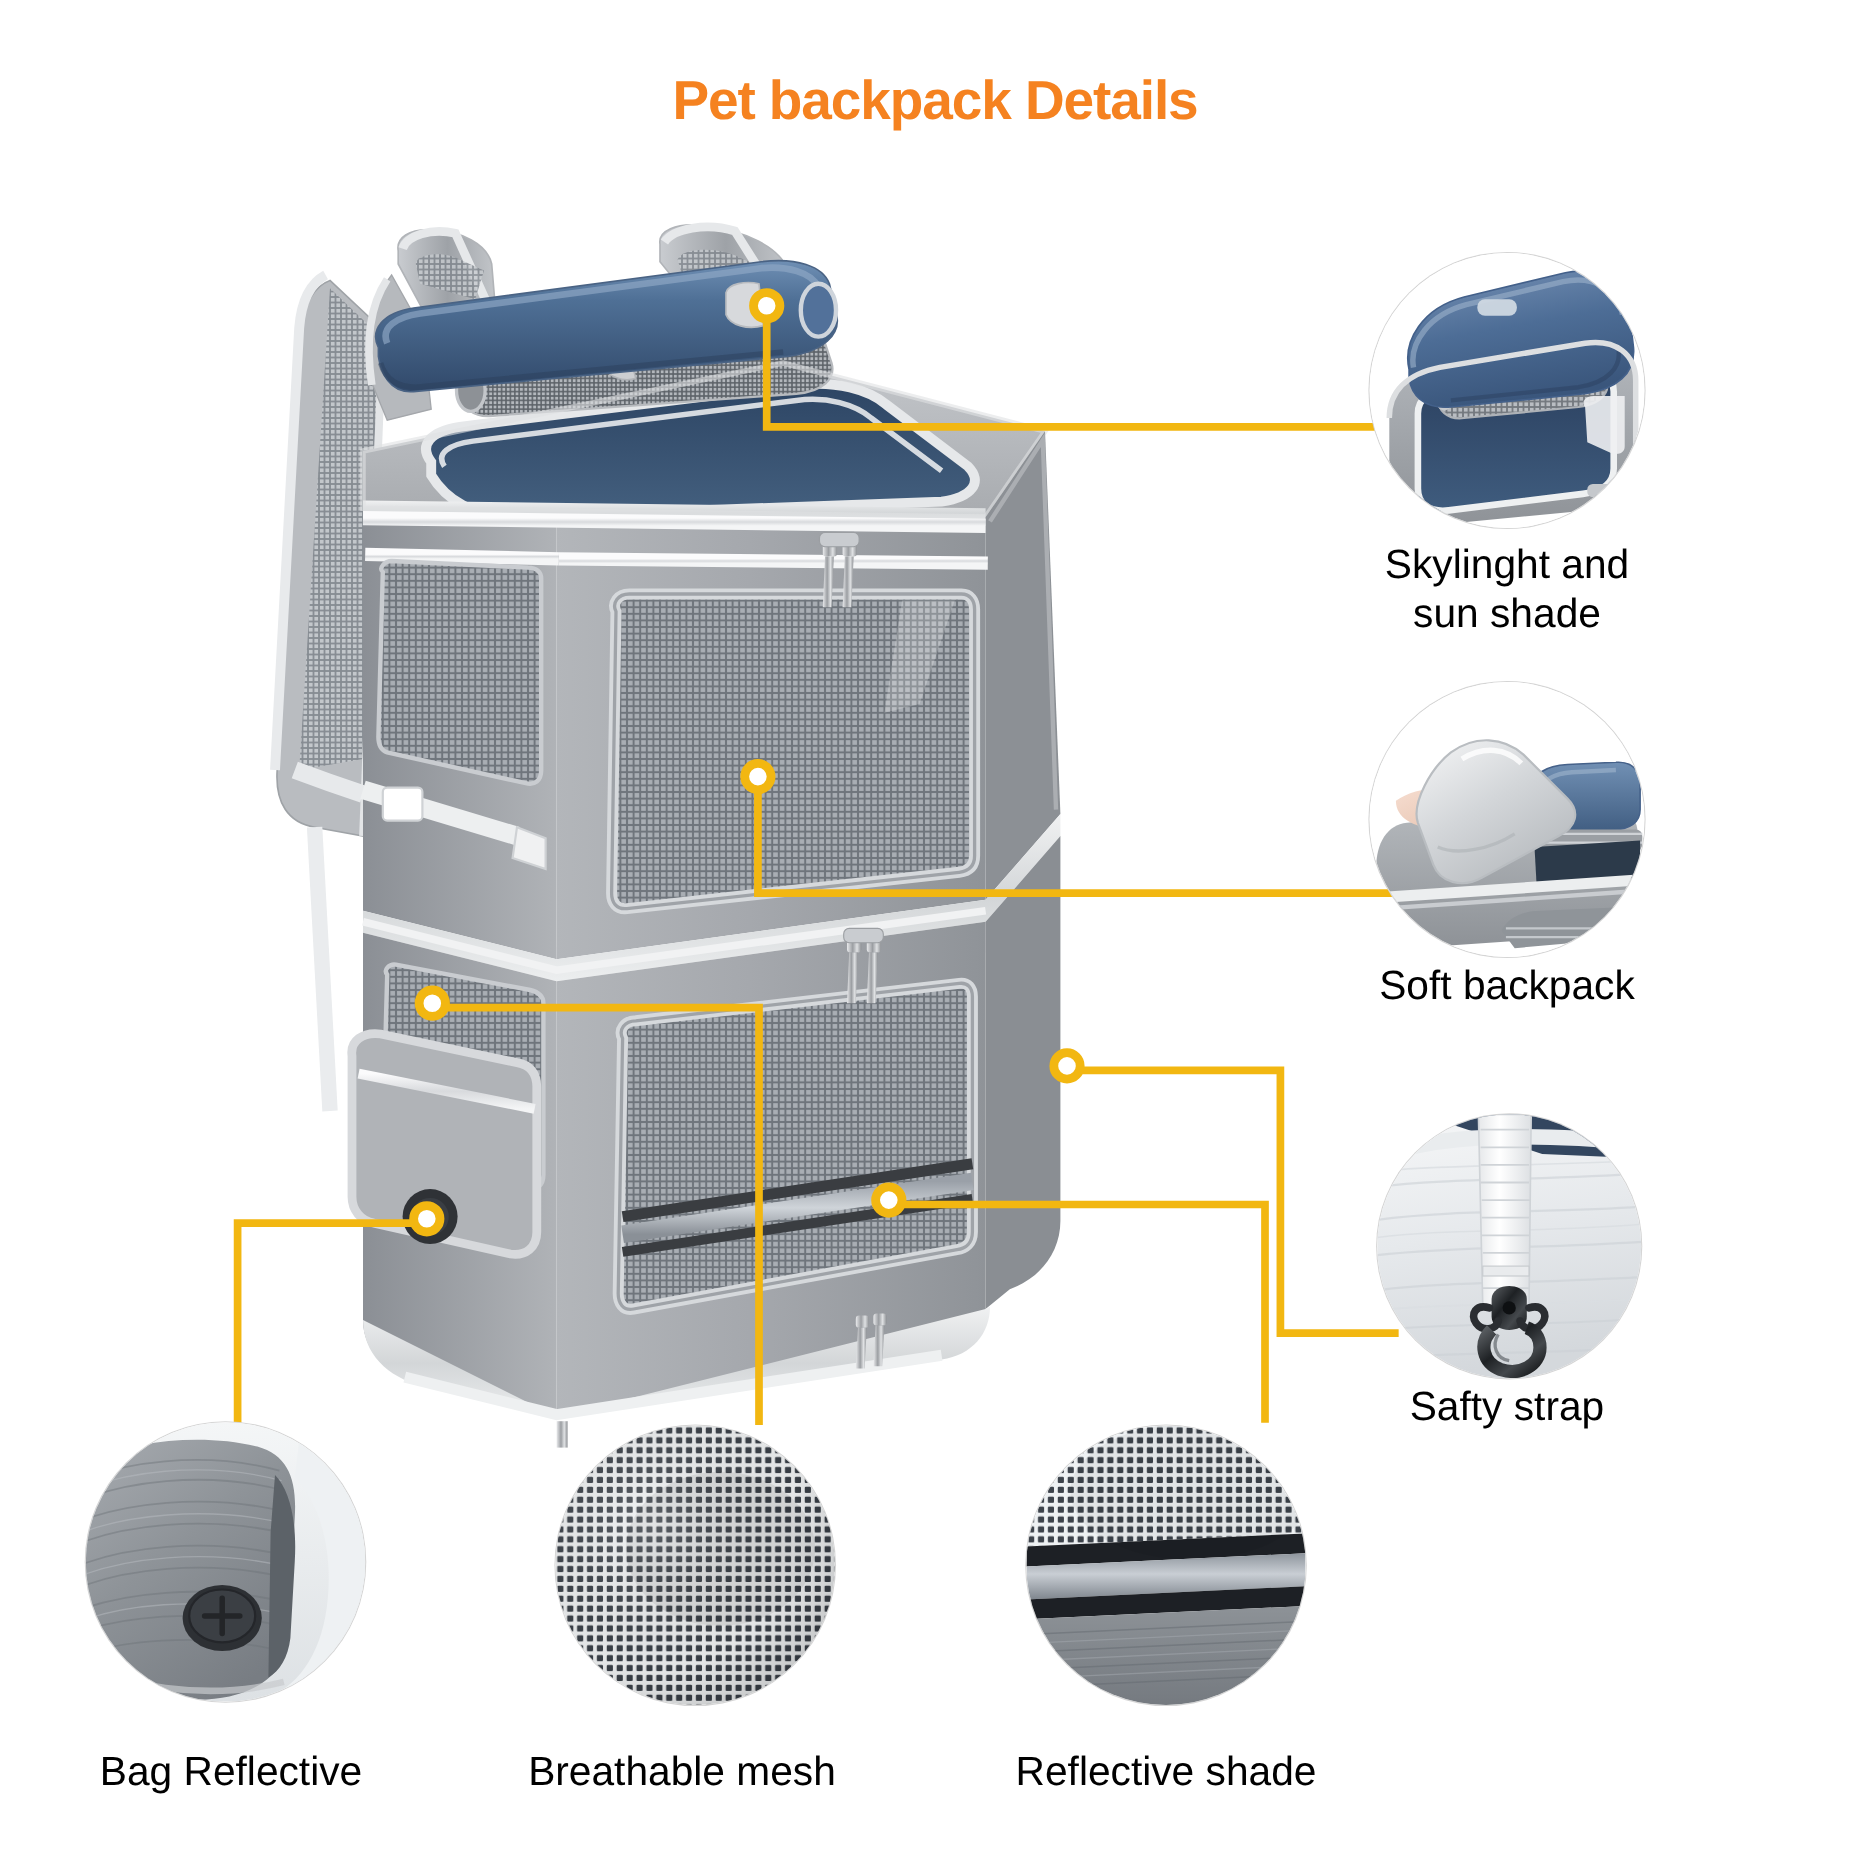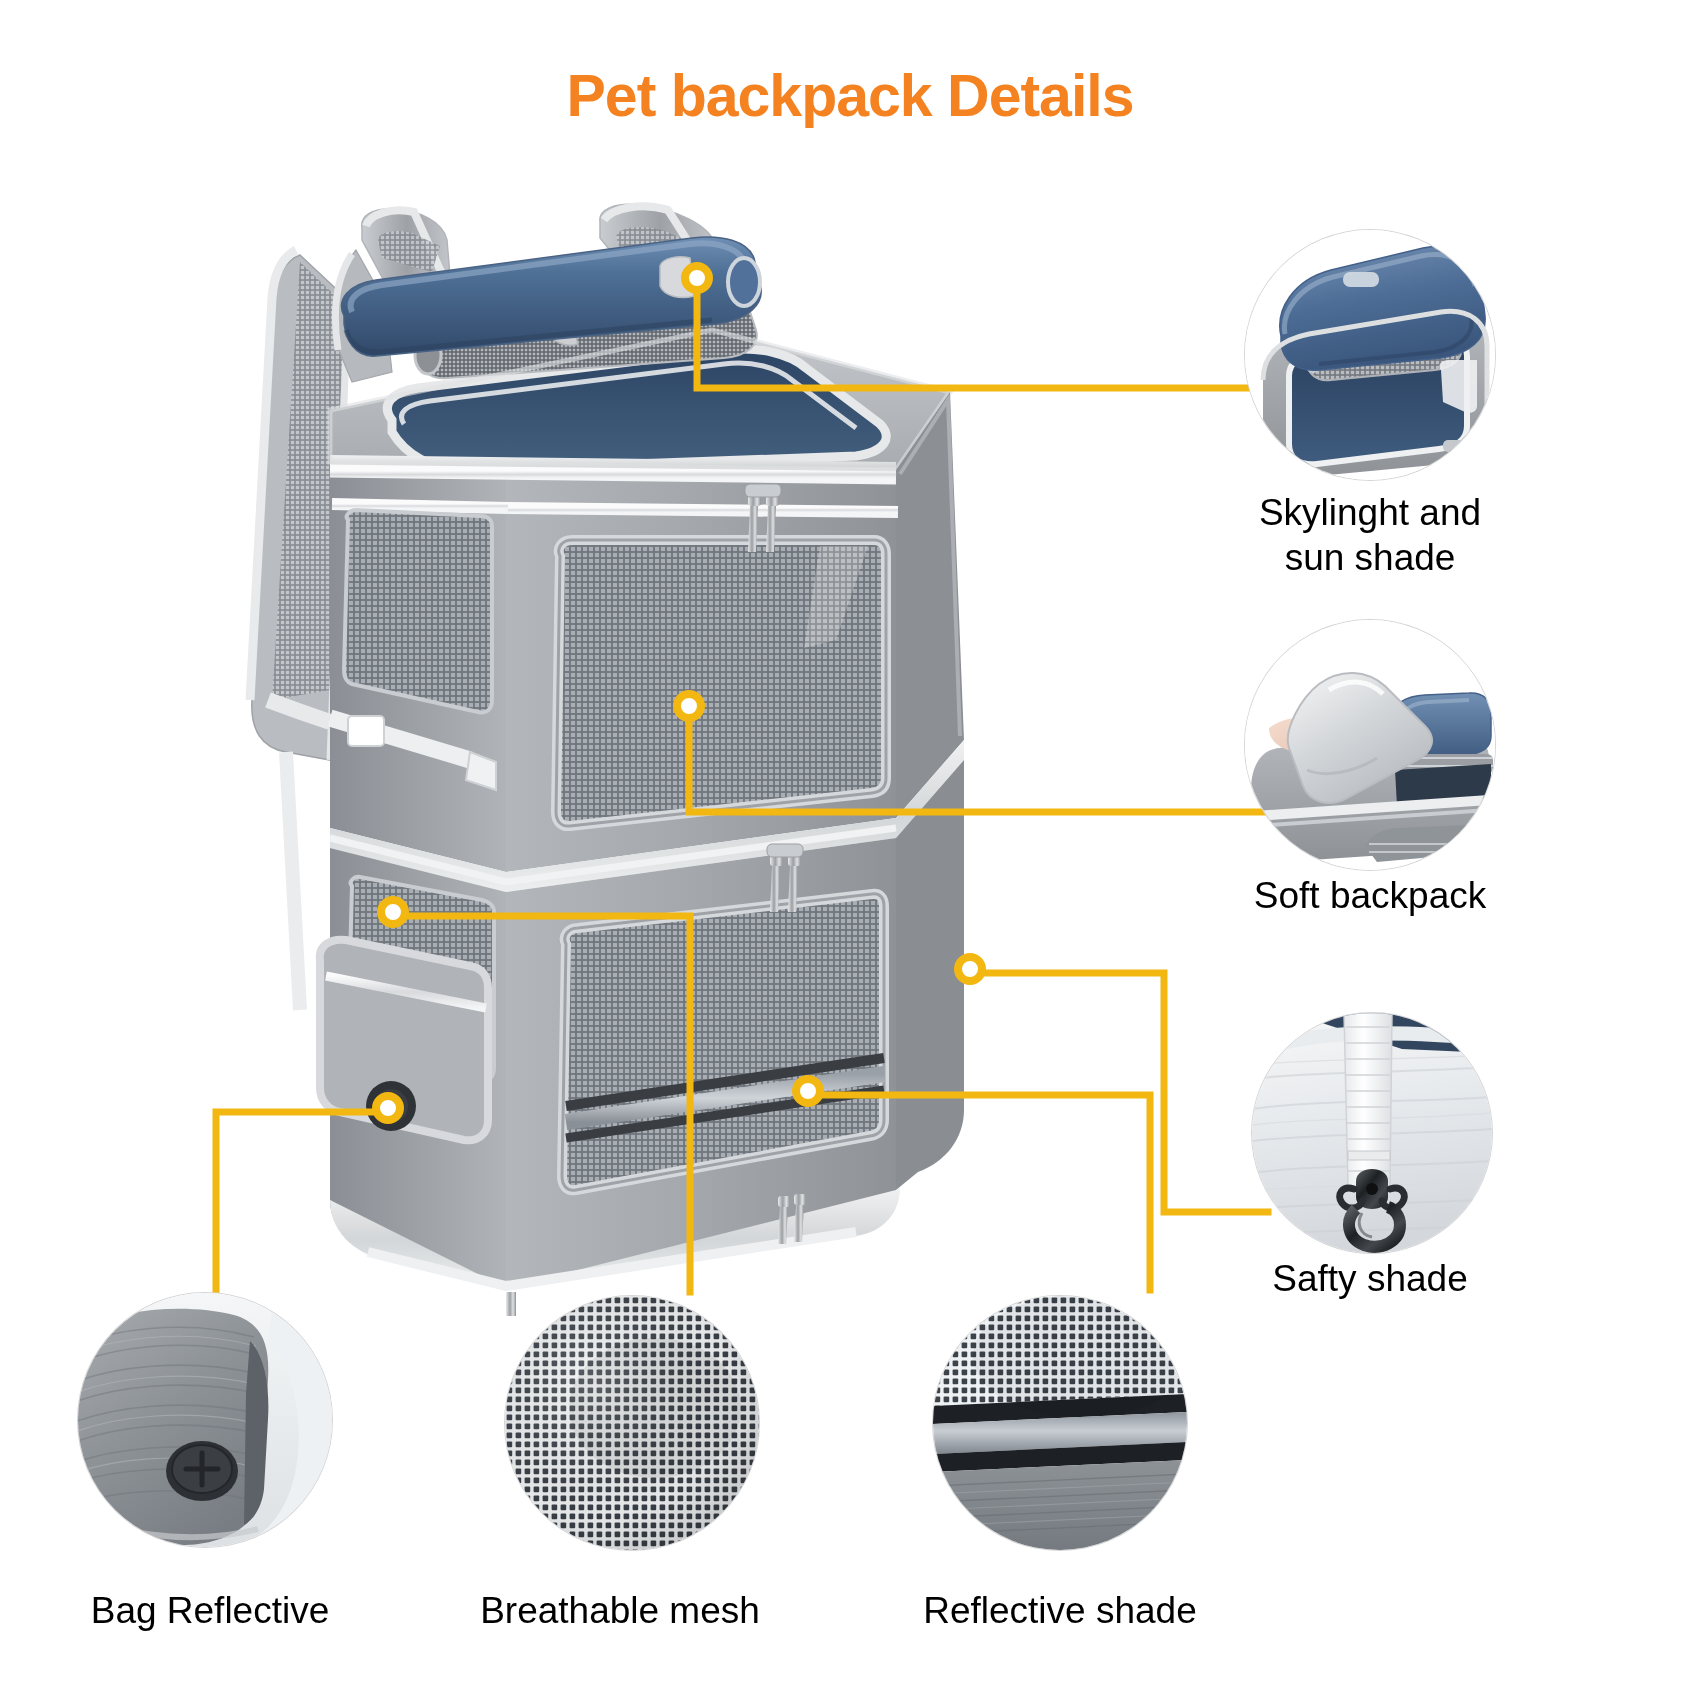--- a/index.html
+++ b/index.html
@@ -9,21 +9,21 @@
     font-family:"Liberation Sans", sans-serif;
     overflow:hidden;
     position:relative;
   }
   #stage{position:absolute;left:0;top:0;width:1700px;height:1700px;}
 
   
   .title{
     position:absolute;left:0;top:62px;width:1700px;
     text-align:center;
-    font-size:59px;font-weight:bold;
+    font-size:50px;font-weight:bold;
     color:#F58220;
     letter-spacing:-1px;
     white-space:nowrap;
   }
 
   
   #callouts{position:absolute;left:0;top:0;width:1700px;height:1700px;}
 
   
   .lbl{
@@ -420,21 +420,21 @@
                  C136 192 128 196 120 196 C112 196 104 192 104 184 Z" fill="url(#c3met)"></path>
         <circle cx="120" cy="176" r="6" fill="#0e1012"></circle>
         <path d="M138 176 C150 172 156 182 150 190 C144 198 132 196 130 188" fill="none" stroke="#2a2d31" stroke-width="7" stroke-linecap="round"></path>
         <path d="M102 176 C90 172 84 182 90 190 C96 198 108 196 110 188" fill="none" stroke="#2a2d31" stroke-width="7" stroke-linecap="round"></path>
         <path d="M104 196 C92 208 96 226 112 232 C130 238 148 228 148 212 C148 202 142 196 136 194" fill="none" stroke="url(#c3met)" stroke-width="12"></path>
         <path d="M110 200 C104 210 108 222 120 224" fill="none" stroke="#70757a" stroke-width="3" opacity=".8"></path>
       </g>
     </svg>
   </div>
 
-  <div class="lbl" style="left:1160px;top:1256px;width:420px;">Safty shade</div>
+  <div class="lbl" style="left:1160px;top:1256px;width:420px;">Safty strap</div>
 
   <div class="circ" style="left:78px;top:1293px;width:254px;height:254px;">
     <svg width="254" height="254" viewBox="0 0 254 254">
       <defs>
         <linearGradient id="c4f" x1="0" y1="0" x2="0.7" y2="1">
           <stop offset="0" stop-color="#a9adb2"></stop>
             <stop offset=".5" stop-color="#8e9398"></stop>
           <stop offset="1" stop-color="#787d83"></stop>
         </linearGradient>
         <linearGradient id="c4bg" x1="0" y1="0" x2="0" y2="1">

